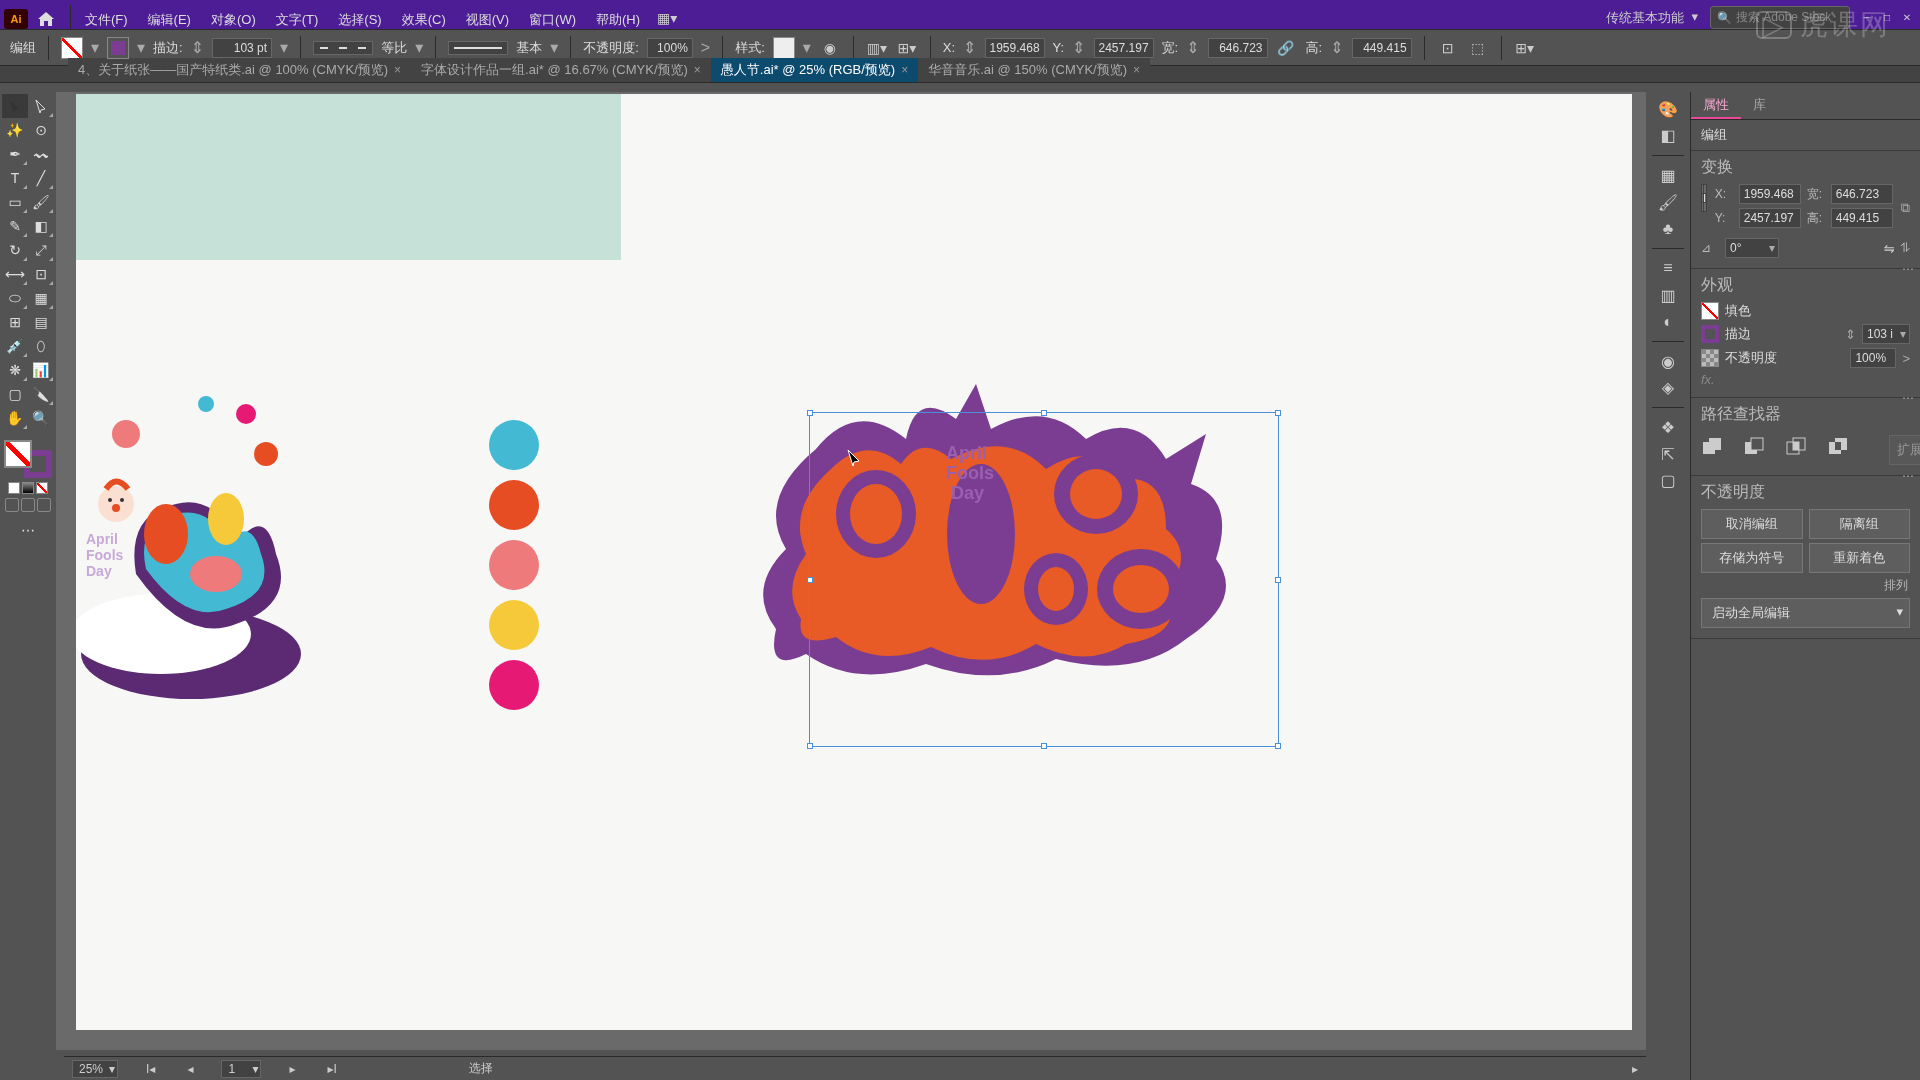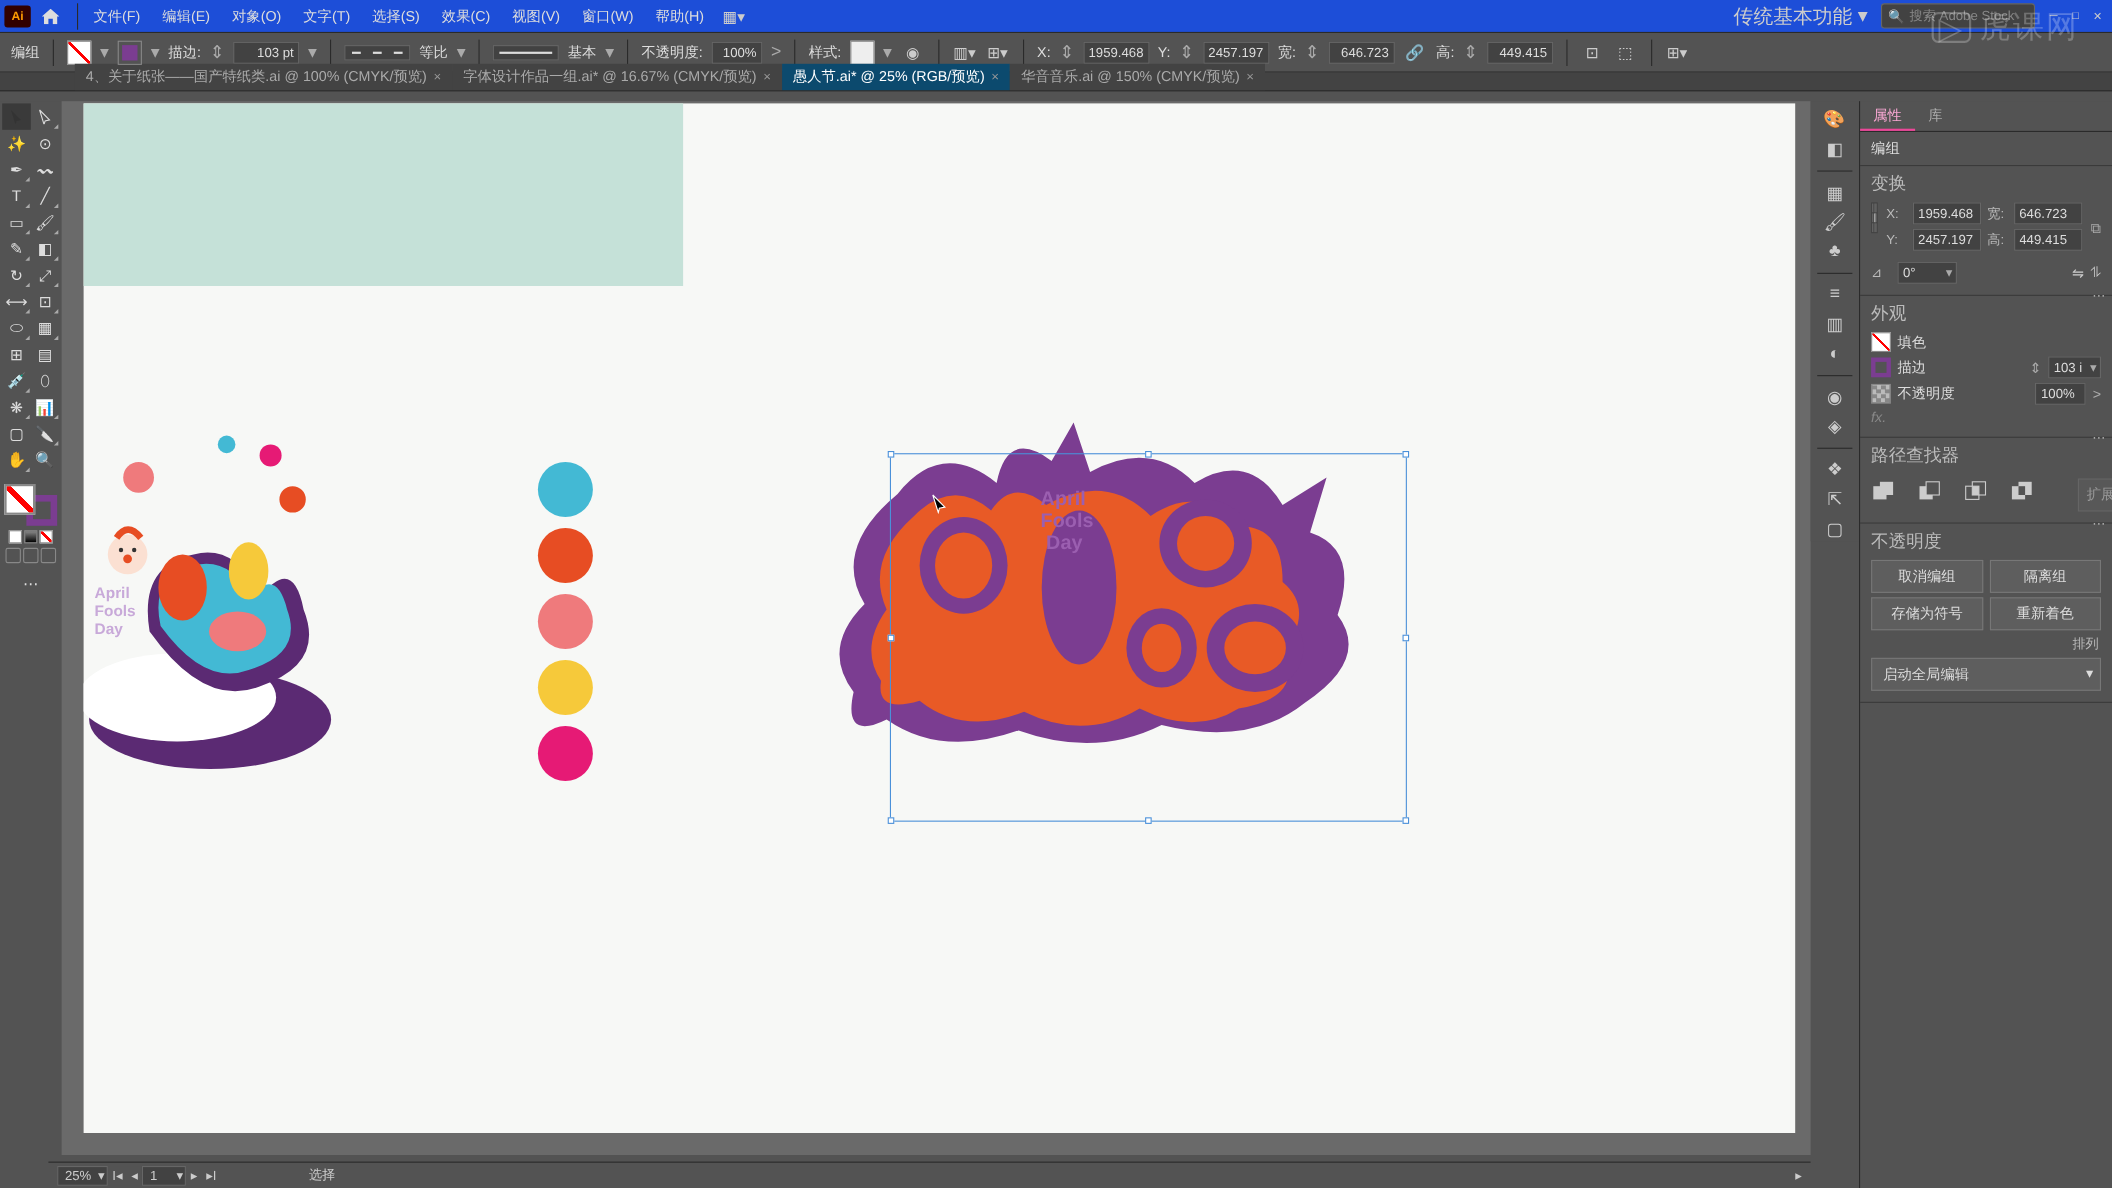--- a/index.html
+++ b/index.html
@@ -1,22 +1,22 @@
 <!DOCTYPE html>
 <html><head>
 <meta charset="utf-8">
 <style>
 *{margin:0;padding:0;box-sizing:border-box;font-family:"Microsoft YaHei",sans-serif;user-select:none}
 body{background:#535353;width:1920px;height:1080px;overflow:hidden;position:relative}
-.menubar{height:30px;background:#1d4ed8;display:flex;align-items:center;padding:0 4px;border-bottom:1px solid #2a2a2a}
+.menubar{height:30px;background:#4c1d95;display:flex;align-items:flex-end;padding:0 4px;border-bottom:1px solid #2a2a2a}
 .ai-logo{width:24px;height:20px;background:#310000;color:#ff9a00;font-weight:bold;font-size:11px;display:flex;align-items:center;justify-content:center;border-radius:3px;margin-right:6px}
 .home-icon{width:24px;height:20px;display:flex;align-items:center;justify-content:center;color:#ddd;margin-right:8px}
 .menu-item{color:#ddd;font-size:13px;padding:0 10px;cursor:pointer}
 .menu-right{margin-left:auto;display:flex;align-items:center;gap:8px}
-.workspace-sel{color:#ccc;font-size:18px;padding:2px 18px 2px 8px;position:relative}
+.workspace-sel{color:#ccc;font-size:13px;padding:2px 18px 2px 8px;position:relative}
 .workspace-sel:after{content:"▾";position:absolute;right:4px}
 .search-stock{background:#424242;border:1px solid #666;border-radius:3px;padding:2px 6px;color:#888;font-size:12px;width:140px;display:flex;align-items:center}
 .win-btns{display:flex;gap:2px}
 .win-btn{width:18px;height:14px;color:#ccc;font-size:10px;display:flex;align-items:center;justify-content:center}
 .ctrlbar{height:36px;background:#535353;display:flex;align-items:center;padding:0 10px;gap:8px;border-bottom:1px solid #2a2a2a}
 .ctrl-label{color:#ddd;font-size:13px}
 .swatch{width:22px;height:22px;border:1px solid #888;display:inline-block}
 .swatch-none{background:linear-gradient(to top right,transparent 45%,red 45%,red 55%,transparent 55%),#fff}
 .swatch-purple{background:#7b3d91;width:14px;height:14px}
 .num-field{background:#424242;border:1px solid #666;color:#ddd;font-size:12px;padding:2px 4px;width:60px;text-align:right}
@@ -64,21 +64,21 @@
 .pp-row{display:flex;align-items:center;gap:6px;margin-bottom:4px}
 .pp-lab{font-size:12px;color:#bbb;width:18px}
 .pp-field{background:#424242;border:1px solid #666;color:#ddd;font-size:12px;padding:2px 4px;width:62px}
 .pp-btn{flex:1;background:#5e5e5e;border:1px solid #777;color:#ddd;font-size:13px;padding:5px 0;text-align:center}
 .pp-dots{position:absolute;right:6px;color:#aaa;font-size:12px}
 .ref-grid{width:28px;height:28px;background:#424242;display:grid;grid-template-columns:repeat(3,1fr);grid-template-rows:repeat(3,1fr);gap:1px;padding:1px}
 .ref-cell{background:#6a6a6a}
 .ref-cell.on{background:#ddd}
 .pathfinder-row{display:flex;gap:20px;padding:4px 0}
 .pf-ic{width:24px;height:24px;display:flex;align-items:center;justify-content:center}
-.statusbar{position:absolute;left:44px;right:274px;bottom:0;height:24px;background:#535353;display:flex;align-items:center;padding:0 8px;gap:0;color:#ccc;font-size:12px;border-top:1px solid #2a2a2a}
+.statusbar{position:absolute;left:64px;right:274px;bottom:0;height:24px;background:#535353;display:flex;align-items:center;padding:0 8px;gap:24px;color:#ccc;font-size:12px;border-top:1px solid #2a2a2a}
 .sb-combo{background:#424242;border:1px solid #666;padding:1px 14px 1px 6px;position:relative}
 .sb-combo:after{content:"▾";position:absolute;right:2px}
 .nav-btn{color:#ccc;padding:0 4px}
 .watermark{position:absolute;right:30px;top:6px;color:rgba(255,255,255,0.25);font-size:28px;font-weight:300;letter-spacing:2px;display:flex;align-items:center;gap:8px}
 .wm-play{width:36px;height:28px;border:2px solid rgba(255,255,255,0.25);border-radius:6px;display:flex;align-items:center;justify-content:center}
 </style>
 </head>
 <body>
 
 <div class="menubar">

